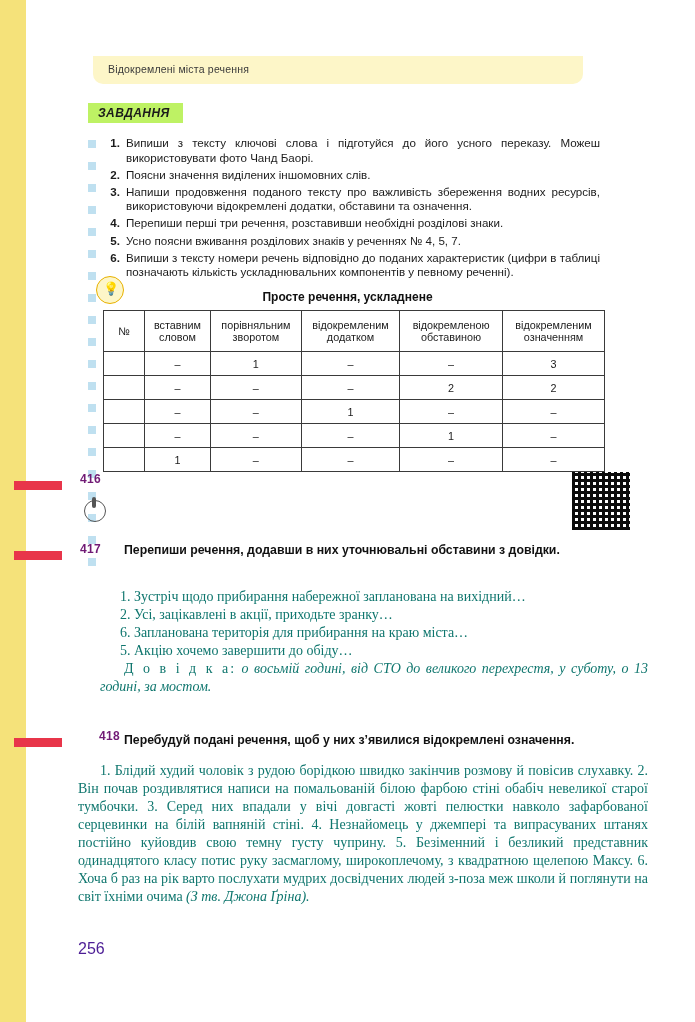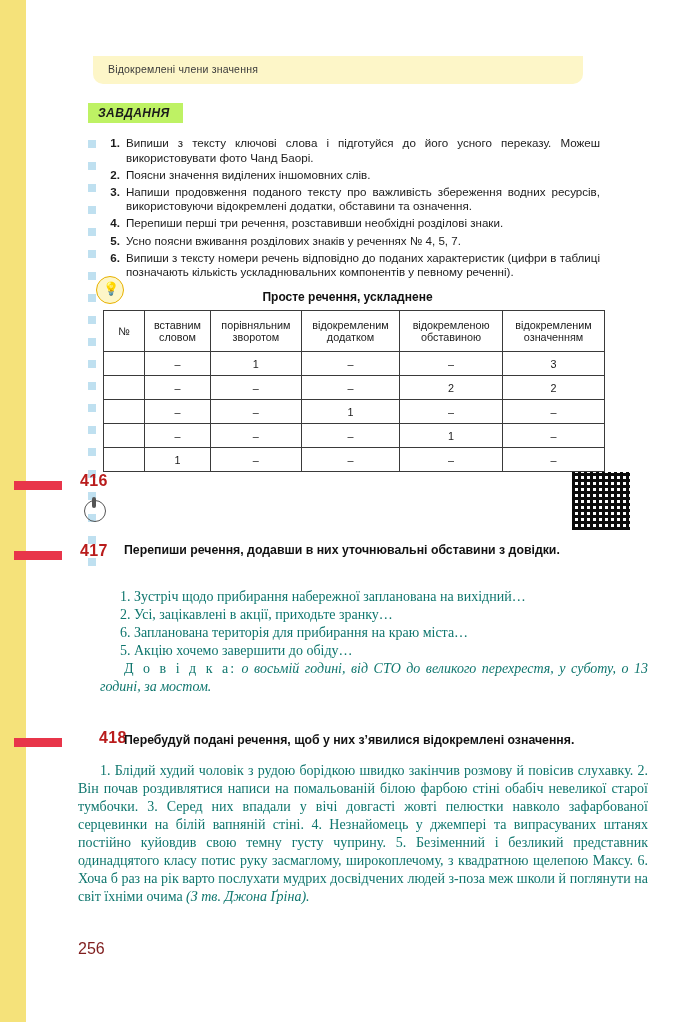--- a/index.html
+++ b/index.html
@@ -140,22 +140,22 @@
   table.grid th.numcol { width: 34px; }
   
   .ex-bar {
     position: absolute;
     width: 48px; height: 9px;
     background: #e8354a;
   }
   .ex-num {
     position: absolute;
     font-weight: bold;
-    font-size: 16px;
-    color: #b91c1c;
+    font-size: 12px;
+    color: #701a75;
     letter-spacing: 0.3px;
   }
   .ex-head {
     position: absolute;
     font-weight: bold;
     font-size: 12.3px;
     color: #111;
     line-height: 16.5px;
     text-align: justify;
   }
@@ -194,32 +194,32 @@
     width: 4px; height: 11px;
     background: #555;
     border-radius: 2px;
   }
   .ital { font-style: italic; }
   .spaced { letter-spacing: 2px; }
   .page-num {
     position: absolute;
     left: 78px; top: 940px;
     font-size: 16px;
-    color: #7f1d1d;
+    color: #4c1d95;
   }
 </style>
 </head>
 <body>
 
 <div class="page">
 
   <div class="left-strip"></div>
 
   <div class="header-bar"></div>
-  <div class="header-title">Відокремлені члени значення</div>
+  <div class="header-title">Відокремлені міста речення</div>
 
   <div class="task-label">ЗАВДАННЯ</div>
 
   <div class="dots">
     <span></span>
       <span></span>
       <span></span>
       <span></span>
       <span></span>
     <span></span>

